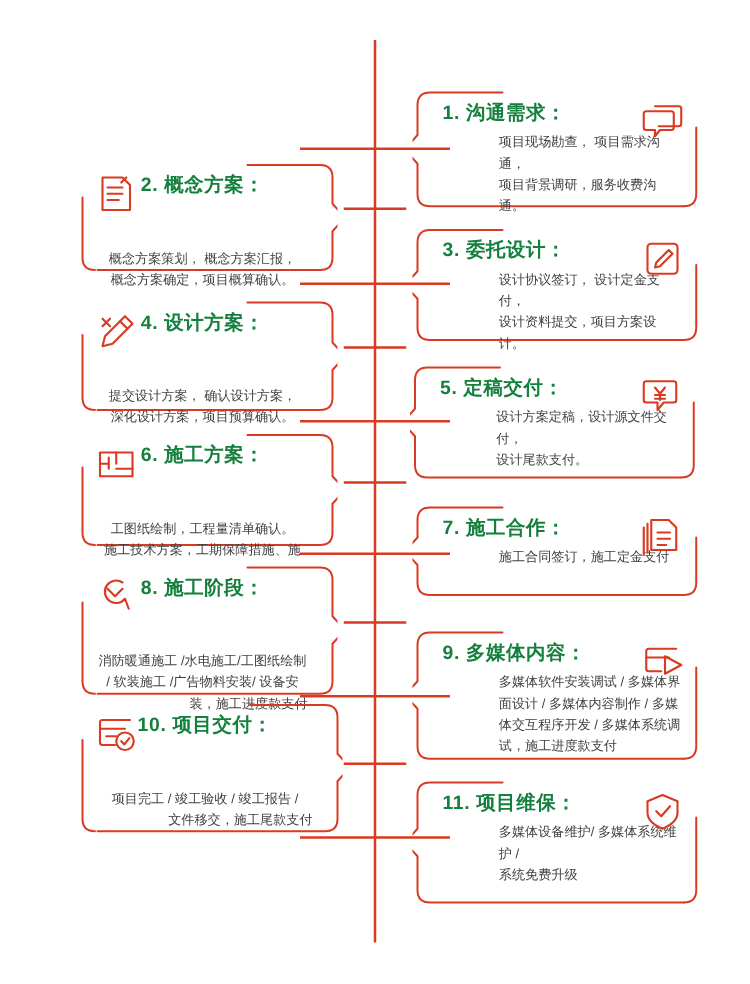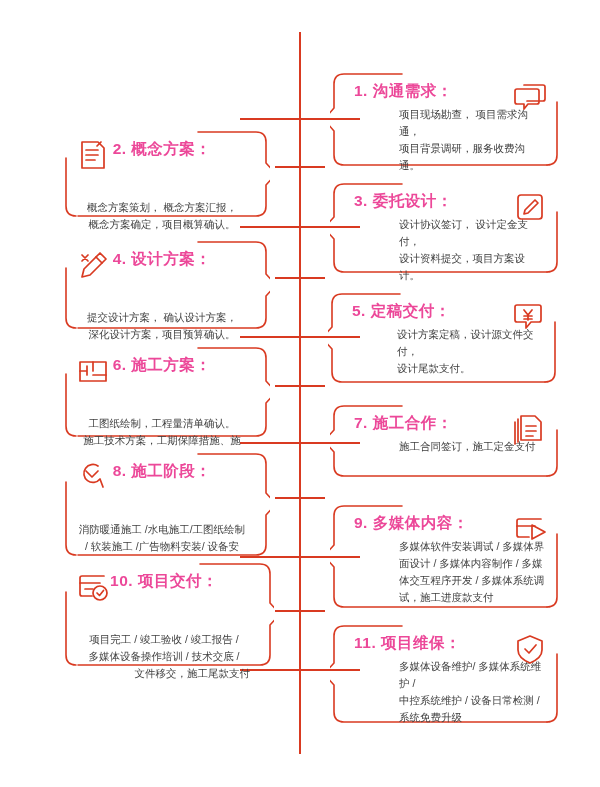--- a/index.html
+++ b/index.html
@@ -24,21 +24,21 @@
   .card{position:absolute;box-sizing:border-box;}
 
   
   .frame{position:absolute;left:0;top:0;width:100%;height:100%;}
   .frame path{fill:none;stroke:#d93a21;stroke-width:1.6;
     stroke-linecap:round;stroke-linejoin:round;}
 
   .card .inner{position:relative;padding:10px 20px 10px 20px;}
 
   .title{
-    color:#ec4899;
+    color:#15803d;
     font-size:15.5px;
     font-weight:bold;
     letter-spacing:.5px;
     white-space:nowrap;
     margin:0 0 5px 0;
     line-height:1.2;
   }
   .desc{
     color:#3f3f3f;
     font-size:10.5px;
@@ -229,20 +229,21 @@
   <div class="card left" style="left:62px;top:452px;width:208px;height:105px;">
     <svg class="frame" viewBox="0 0 208 105" preserveAspectRatio="none">
       <path d="M136 2 H194 Q204 2 204 12 V41 L214 52 L204 63 V93 Q204 103 194 103 H16"></path>
       <path d="M4 30 V93 Q4 103 14 103"></path>
     </svg>
     <div class="inner">
       <div class="title">8.  施工阶段：</div>
       <div class="desc">
         <div>消防暖通施工 /水电施工/工图纸绘制</div>
         <div>/ 软装施工 /广告物料安装/ 设备安</div>
+        <div style="text-align:right">装，施工进度款支付</div>
       </div>
     </div>
     <div class="icon">
       <svg viewBox="0 0 34 32">
         <path d="M22 5 A9 9 0 1 0 24 18 L27 26"></path>
         <path d="M10 10 L16 16 L22 10"></path>
       </svg>
     </div>
   </div>
 
@@ -271,21 +272,20 @@
 
   <div class="card left" style="left:62px;top:562px;width:212px;height:105px;">
     <svg class="frame" viewBox="0 0 212 105" preserveAspectRatio="none">
       <path d="M138 2 H198 Q208 2 208 12 V41 L218 52 L208 63 V93 Q208 103 198 103 H16"></path>
       <path d="M4 30 V93 Q4 103 14 103"></path>
     </svg>
     <div class="inner">
       <div class="title">10.  项目交付：</div>
       <div class="desc">
         <div>项目完工 / 竣工验收 / 竣工报告 /</div>
-        <div>多媒体设备操作培训 / 技术交底 /</div>
         <div style="text-align:right">文件移交，施工尾款支付</div>
       </div>
     </div>
     <div class="icon">
       <svg viewBox="0 0 34 32">
         <path d="M28 5 H6 Q4 5 4 7 V23 Q4 25 6 25 H16"></path>
         <path d="M4 12 H24 M9 18 H17"></path>
         <circle cx="24" cy="22" r="7"></circle>
         <path d="M21 22 L23.5 24.5 L27.5 19.5"></path>
       </svg>
@@ -294,21 +294,20 @@
 
   <div class="card right" style="left:330px;top:624px;width:231px;height:100px;">
     <svg class="frame" viewBox="0 0 231 100" preserveAspectRatio="none">
       <path d="M72 2 H14 Q4 2 4 12 V39 L-6 50 L4 61 V88 Q4 98 14 98 H217"></path>
       <path d="M227 30 V88 Q227 98 217 98"></path>
     </svg>
     <div class="inner">
       <div class="title">11. 项目维保：</div>
       <div class="desc">
         <div>多媒体设备维护/ 多媒体系统维护 /</div>
-        <div>中控系统维护 / 设备日常检测 /</div>
         <div>系统免费升级</div>
       </div>
     </div>
     <div class="icon">
       <svg viewBox="0 0 34 32">
         <path d="M17 3 L29 8 V17 Q29 25 17 30 Q5 25 5 17 V8 Z"></path>
         <path d="M12 16 L16 20 L23 12"></path>
       </svg>
     </div>
   </div>

